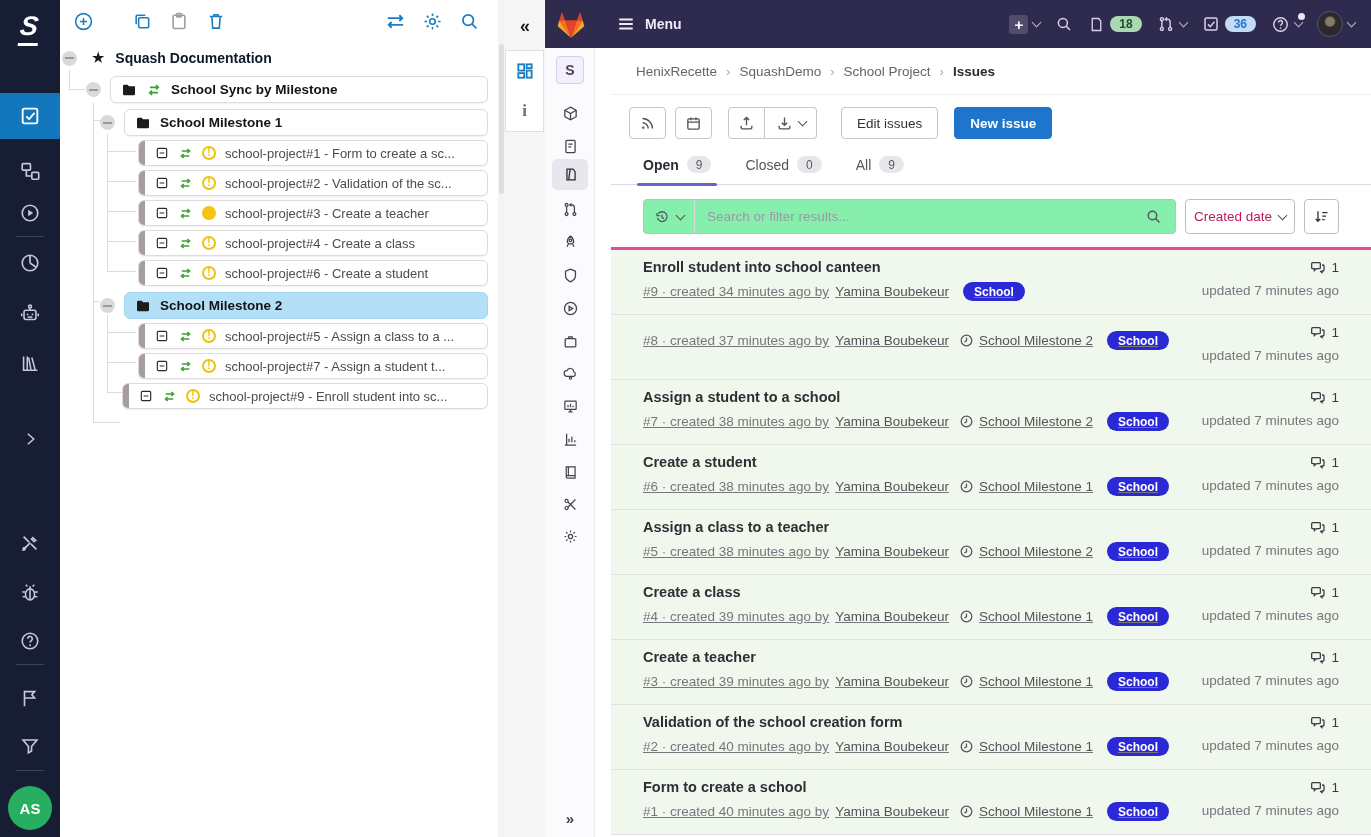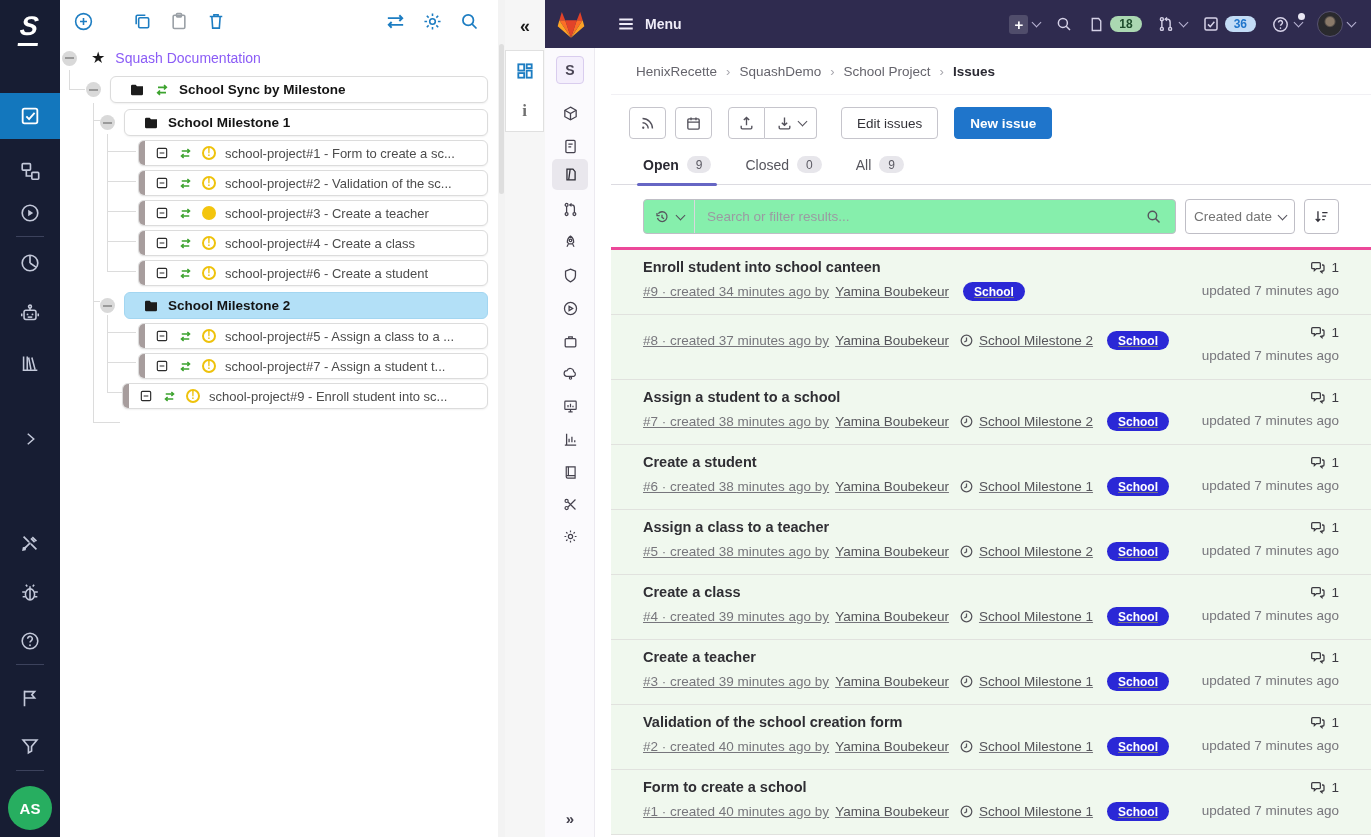--- a/index.html
+++ b/index.html
@@ -27,28 +27,28 @@
 
   
   #sq-tree { left:60px; top:0; width:445px; height:837px; background:#fff; border-right:1px solid #e4e4e4; }
   .ttoolbar { display:flex; align-items:center; height:42px; padding:0 22px 0 10px; color:#1d7dc2; }
   .tbtn { width:26px; height:26px; display:flex; align-items:center; justify-content:center; }
   .tbtn.gray { color:#9aa0a6; }
   .tree { position:relative; padding:4px 8px 0 0; }
   .tline { position:absolute; background:#dcdcdc; }
   .trow { display:flex; align-items:center; position:relative; }
   .t-root { height:24px; margin-left:2px; }
-  .t-root .rlabel { margin-left:10px; color:#8b5cf6; font-size:14px; font-weight:normal; }
+  .t-root .rlabel { margin-left:10px; color:#0f172a; font-size:14px; font-weight:bold; }
   .minuscircle { width:15px; height:15px; border-radius:50%; background:#d9d9d9; position:relative; flex:0 0 15px; }
   .minuscircle::after { content:""; position:absolute; left:3px; right:3px; top:6.5px; height:2px; background:#9a9a9a; }
   .star { margin-left:14px; color:#1a1a1a; font-size:16px; line-height:1; }
   .t-folderrow { margin:6px 8px 0 26px; }
   .t-folderrow.deep { margin-left:40px; }
   .fcard { height:27px; flex:1; margin-left:9px; background:#fff; border:1px solid #dcdcdc; border-radius:6px;
-    box-shadow:0 1px 2px rgba(0,0,0,.06); display:flex; align-items:center; padding:0 18px; gap:9px; }
+    box-shadow:0 1px 2px rgba(0,0,0,.06); display:flex; align-items:center; padding:0 10px; gap:9px; }
   .fcard.selected { background:#b3e0f7; border-color:#a3d6f1; box-shadow:none; }
   .flabel { font-size:13.5px; font-weight:bold; color:#141414; white-space:nowrap; }
   .t-itemrow { margin:4px 8px 0 78px; }
   .t-itemrow.outer { margin-left:62px; }
   .ticard { height:26px; flex:1; background:#fff; border:1px solid #dcdcdc; border-radius:6px;
     box-shadow:0 1px 2px rgba(0,0,0,.06); display:flex; align-items:center; gap:9px;
     padding:0 10px 0 16px; position:relative; overflow:hidden; }
   .thandle { position:absolute; left:0; top:0; bottom:0; width:6px; background:#a79d9d; }
   .tlabel { font-size:13px; color:#4c4c4c; white-space:nowrap; }
   .tstatus { width:14px; height:14px; border-radius:50%; flex:0 0 14px;
@@ -132,21 +132,21 @@
   .filterrow { display:flex; gap:9px; padding:14px 32px 0; }
   .searchbox { flex:1; display:flex; align-items:center; border:1px solid #bfbec6; border-radius:4px;
     height:35px; background:#86efac; }
   .hist { display:flex; align-items:center; gap:7px; padding:0 10px; height:100%;
     border-right:1px solid #d9d8de; color:#56555d; }
   .searchbox input { flex:1; border:none; outline:none; font-size:13.5px; padding:0 12px;
     color:#333238; font-family:"Liberation Sans",sans-serif; background:transparent; }
   .searchbox input::placeholder { color:#9b9aa2; }
   .searchicon { padding:0 13px; color:#56555d; }
   .created { width:110px; border:1px solid #bfbec6; border-radius:4px; height:35px;
-    display:flex; align-items:center; justify-content:center; gap:7px; font-size:13.5px; color:#737373; }
+    display:flex; align-items:center; justify-content:center; gap:7px; font-size:13.5px; color:#be185d; }
   .sortbtn { width:35px; border:1px solid #bfbec6; border-radius:4px; height:35px;
     display:flex; align-items:center; justify-content:center; color:#33323a; }
 
   .issues { margin-top:13px; border-top:3px solid #ec4899; }
   .irow { height:65px; background:#f0f8ee; border-bottom:1px solid #e1e2de;
     display:flex; justify-content:space-between; padding:9px 32px 0; }
   .ititle { font-size:14.5px; font-weight:bold; color:#2f2e33; }
   .imeta { margin-top:7px; font-size:13.5px; color:#77767c; display:flex; align-items:center; gap:6px;text-decoration:underline; }
   .iauthor { color:#55545a; }
   .imilestone { display:flex; align-items:center; gap:5px; color:#55545a; margin-left:4px; }

